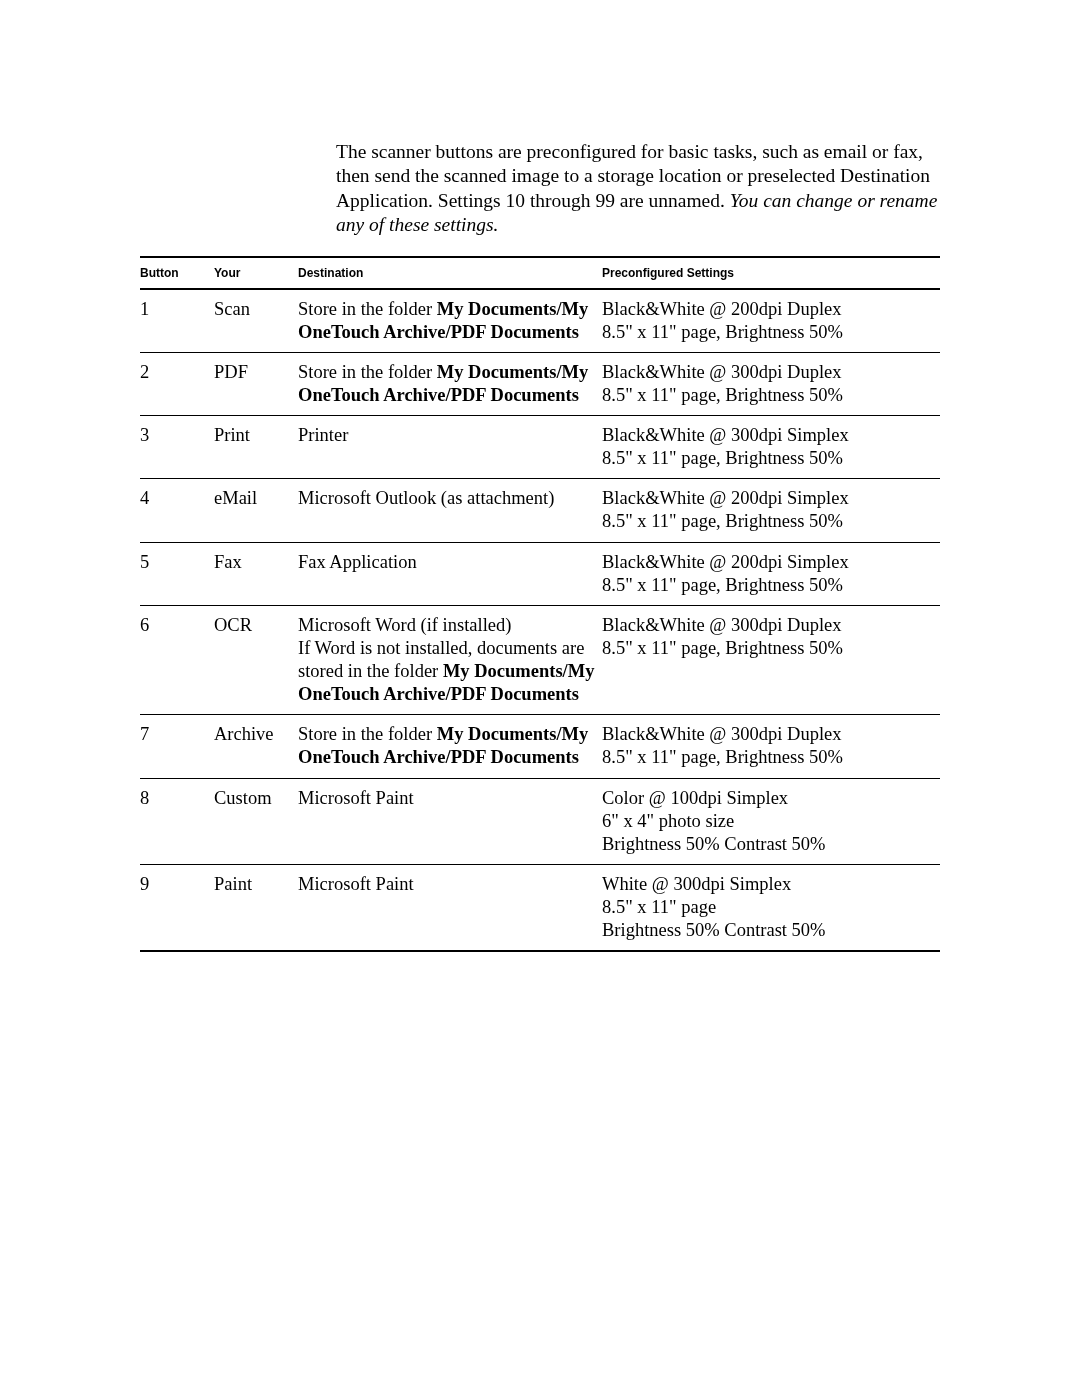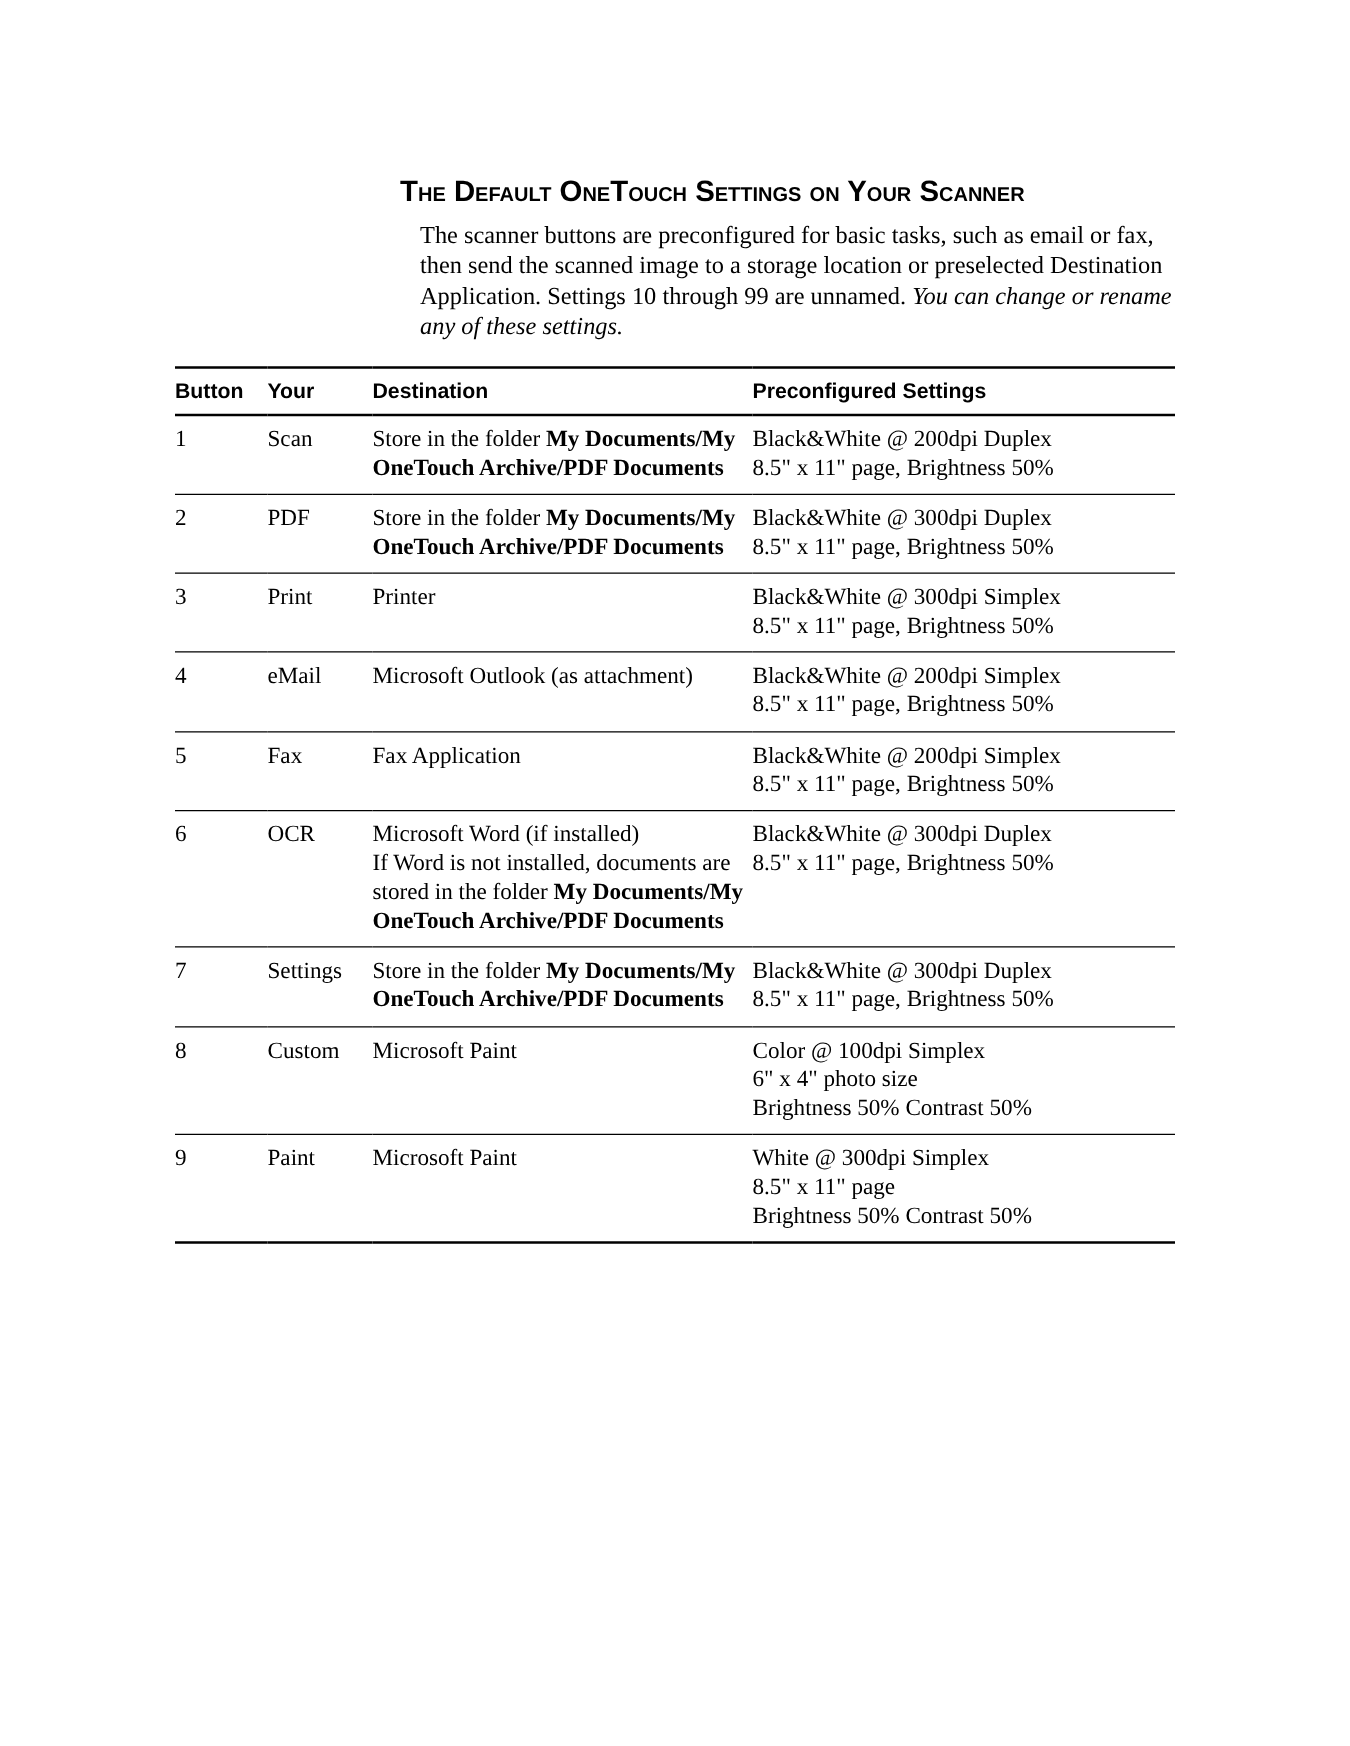--- a/index.html
+++ b/index.html
@@ -47,21 +47,21 @@
       font-style: italic;
     }
     table.settings {
       width: 100%;
       border-collapse: collapse;
       font-size: 18.5px;
     }
     table.settings thead th {
       font-family: Arial, Helvetica, sans-serif;
       font-weight: bold;
-      font-size: 17px;
+      font-size: 12px;
       text-align: left;
       border-top: 2px solid #000;
       border-bottom: 2px solid #000;
       padding: 8px 4px 8px 0;
       vertical-align: top;
     }
     table.settings tbody td {
       border-bottom: 1px solid #000;
       padding: 8px 6px 8px 0;
       vertical-align: top;
@@ -84,21 +84,20 @@
       font-size: 19.5px;
       line-height: 1.3;
     }
   </style>
 </head>
 <body>
 
 <div class="page">
 
   <div class="content-offset">
-    <h2>The Default OneTouch Settings on Your Scanner</h2>
     <p class="intro">
       <span>The scanner buttons are preconfigured for basic tasks, such as email or fax, then send the scanned image to a storage location or preselected Destination Application. Settings 10 through 99 are unnamed. </span><em>You can change or rename any of these settings.</em>
     </p>
   </div>
 
   <table class="settings">
     <thead>
       <tr>
         <th class="col-button">Button</th>
         <th class="col-name">Your</th>
@@ -157,21 +156,21 @@
           <td>OCR</td>
           <td><span style="white-space: pre-line;">Microsoft Word (if installed)
 If Word is not installed, documents are stored in the folder </span><span class="b">My Documents/My OneTouch Archive/PDF Documents</span><span></span></td>
           <td>
             <div>Black&amp;White @ 300dpi Duplex</div>
             <div>8.5" x 11" page, Brightness 50%</div>
           </td>
         </tr>
         <tr>
           <td>7</td>
-          <td>Settings</td>
+          <td>Archive</td>
           <td><span style="white-space: pre-line;">Store in the folder </span><span class="b">My Documents/My OneTouch Archive/PDF Documents</span><span></span></td>
           <td>
             <div>Black&amp;White @ 300dpi Duplex</div>
             <div>8.5" x 11" page, Brightness 50%</div>
           </td>
         </tr>
         <tr>
           <td>8</td>
           <td>Custom</td>
           <td><span style="white-space: pre-line;">Microsoft Paint</span><span class="b"></span><span></span></td>

